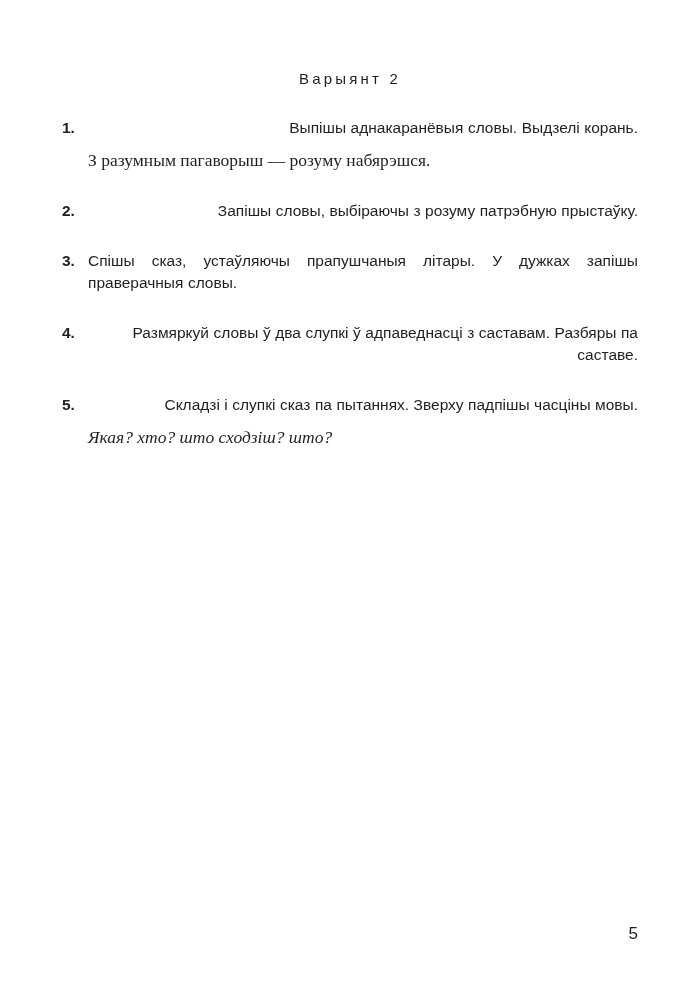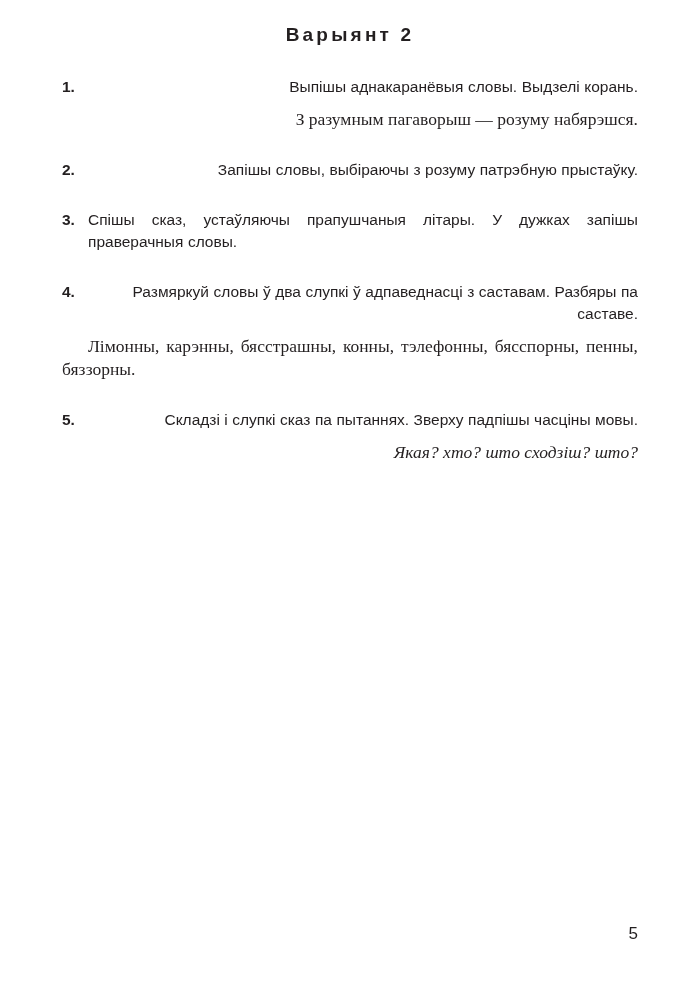--- a/index.html
+++ b/index.html
@@ -21,25 +21,25 @@
     position: relative;
     width: 700px;
     height: 1000px;
     box-sizing: border-box;
     padding: 0 62px 0 62px;
   }
 
   
   .page-title {
     margin: 0;
-    padding-top: 24px;
+    padding-top: 70px;
     text-align: center;
     font-family: "Liberation Sans", sans-serif;
-    font-weight: bold;
-    font-size: 19px;
+    font-weight: normal;
+    font-size: 15px;
     letter-spacing: 3.2px;
     color: #231f20;
     line-height: 1.2;
   }
 
   
   .tasks {
     margin: 0;
     padding: 0;
     list-style: none;
@@ -88,21 +88,21 @@
   }
 
   
   .task-body {
     margin-top: 10px;
     font-family: "Liberation Serif", serif;
     font-size: 17.5px;
     line-height: 23px;
     color: #231f20;
     text-indent: 26px;
-    text-align: right;
+    text-align: left;
   }
   .task-body.ital {
     font-style: italic;
   }
   .task-body i,
   .task-body em {
     font-style: italic;
   }
 
   .task.t2 .task-body,
@@ -151,21 +151,20 @@
         <span class="task-num">3.</span>
         <span class="task-prompt justify">Спішы сказ, устаўляючы прапушчаныя літары. У дужках запішы праверачныя словы.</span>
       </div>
     </li>
 
     <li class="task t4">
       <div class="task-head">
         <span class="task-num">4.</span>
         <span class="task-prompt">Размяркуй словы ў два слупкі ў адпаведнасці з саставам. Разбяры па саставе.</span>
       </div>
-      <p class="task-body"><span>Лімонны, карэнны, бясстрашны, конны, тэлефонны, бясспорны, пенны, бяззорны.</span></p>
     </li>
 
     <li class="task t5">
       <div class="task-head">
         <span class="task-num">5.</span>
         <span class="task-prompt">Складзі і слупкі сказ па пытаннях. Зверху падпішы часціны мовы.</span>
       </div>
       <p class="task-body ital"><i>Якая? хто? што сходзіш? што?</i></p>
     </li>
 

